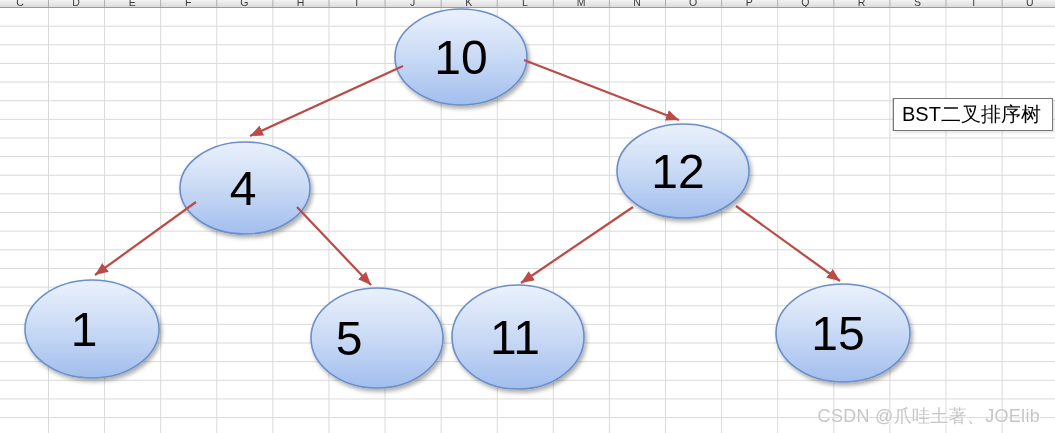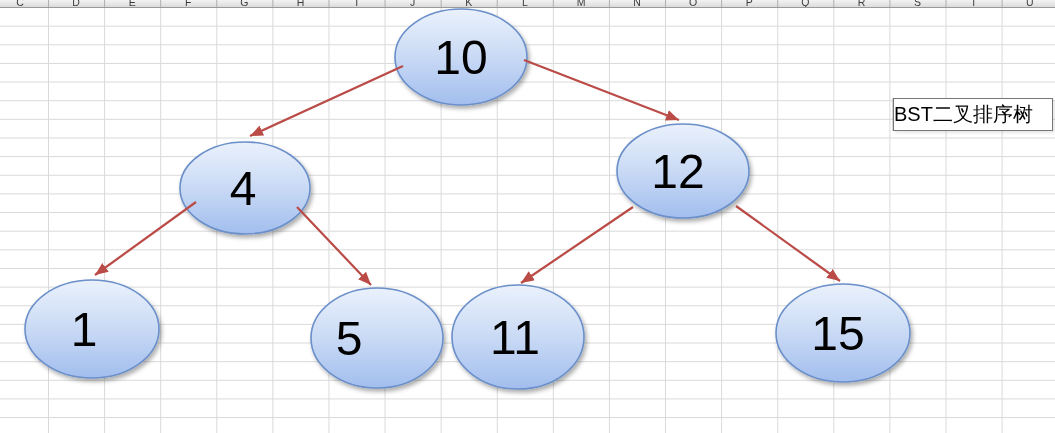--- a/index.html
+++ b/index.html
@@ -39,21 +39,21 @@
   #diagram-svg{position:absolute;left:0;top:0;}
   
   #bst-label-box{
     position:absolute;left:893px;top:98px;width:160px;height:33px;
     box-sizing:border-box;
     background:#fff;
     border:1px solid #777;
     box-shadow:-1px 0 0 rgba(160,160,160,.45),2px 2px 3px rgba(0,0,0,.10);
     font-size:20px;line-height:31px;
     color:#000;
-    padding-left:0;
+    padding-left:8px;
     white-space:nowrap;
     overflow:hidden;
   }
   #watermark{
     position:absolute;right:15px;top:404px;
     font-size:18px;letter-spacing:.3px;
     color:#c6c6c6;
     text-shadow:1px 1px 0 #ffffff;
     white-space:nowrap;
   }
@@ -136,13 +136,14 @@
         <line x1="297" y1="207" x2="371" y2="285" stroke="#ba4b46" stroke-width="2.2" marker-end="url(#arrowHead)"></line>
         <line x1="633" y1="207" x2="521" y2="283" stroke="#ba4b46" stroke-width="2.2" marker-end="url(#arrowHead)"></line>
         <line x1="736" y1="206" x2="840" y2="281" stroke="#ba4b46" stroke-width="2.2" marker-end="url(#arrowHead)"></line>
       </g>
     </svg>
 
   <div id="bst-label-box">
     <span>BST二叉排序树</span>
   </div>
 
+  <div id="watermark">CSDN @爪哇土著、JOElib</div>
 </div>
 
 </body></html>

